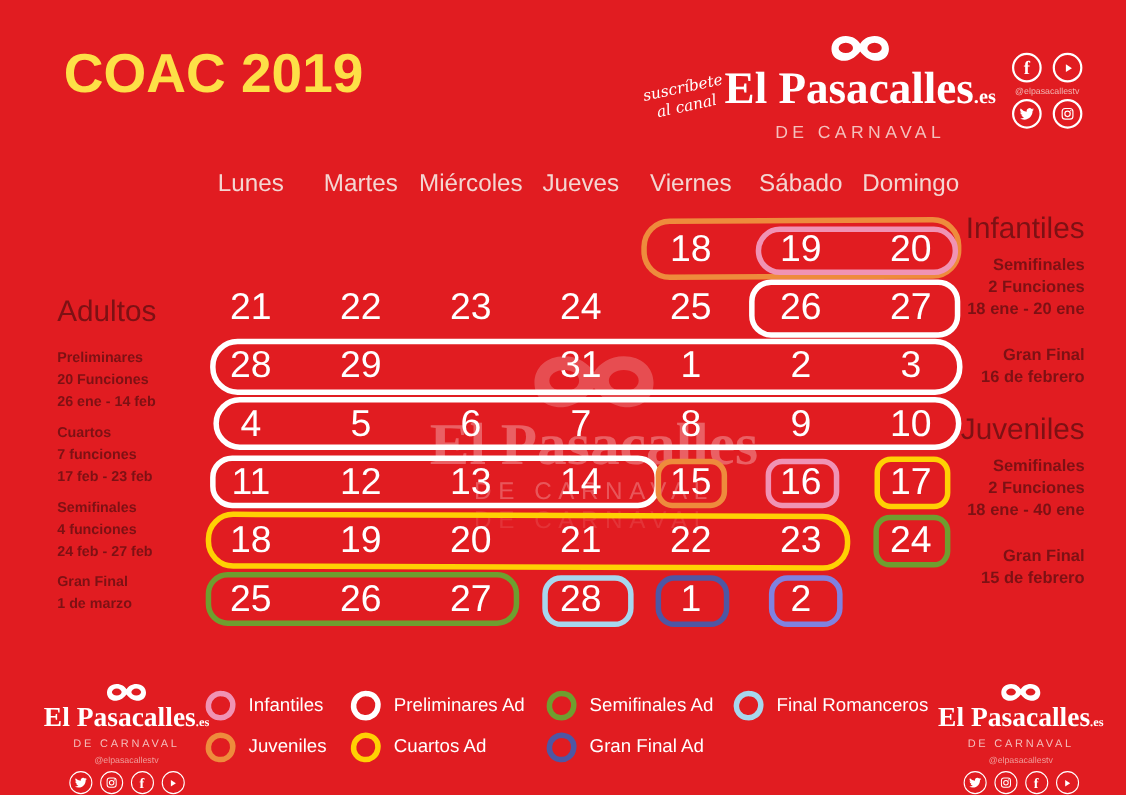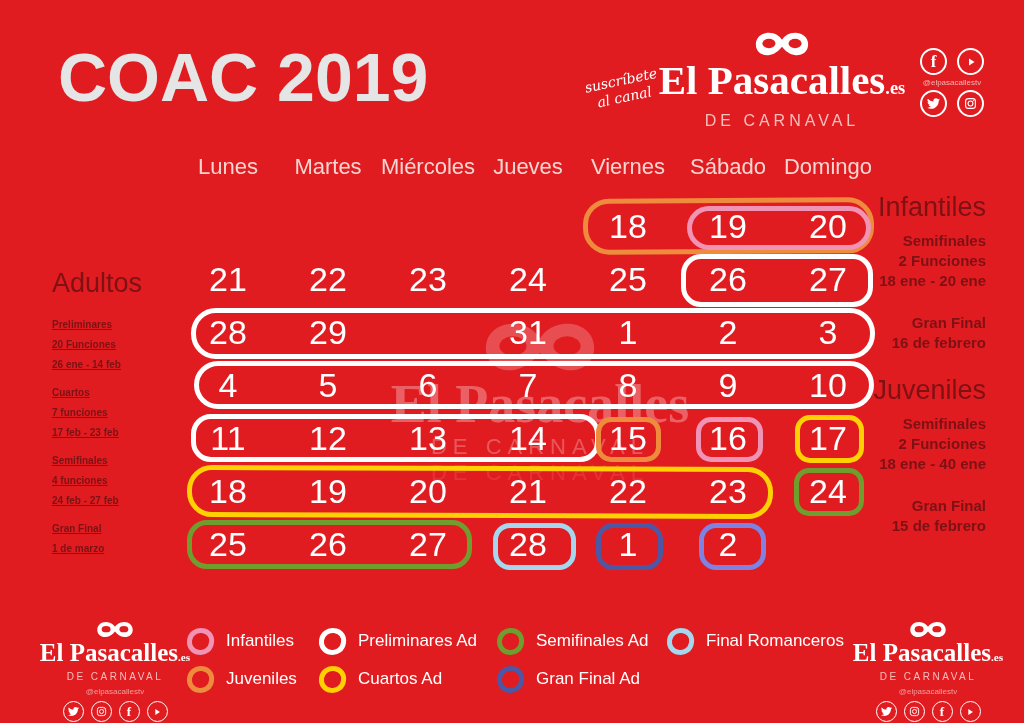--- a/index.html
+++ b/index.html
@@ -1,20 +1,20 @@
 <!DOCTYPE html>
 <html><head>
 <meta charset="utf-8">
 <style>
   html,body{margin:0;padding:0;background:#333;}
   .poster{position:relative;width:1024px;height:723px;background:#e11c21;overflow:hidden;
           font-family:"Liberation Sans",sans-serif;color:#fff;}
 
   
-  .title{position:absolute;left:58px;top:38px;font-size:68px;font-weight:700;letter-spacing:0px;color:#e5e5e5;}
+  .title{position:absolute;left:58px;top:38px;font-size:50px;font-weight:700;letter-spacing:0px;color:#fde047;}
 
   
   .subscribe{position:absolute;left:586px;top:72px;transform:rotate(-12deg);
              font-family:"DejaVu Serif",serif;font-style:italic;font-size:14px;line-height:17px;text-align:center;}
 
   
   .logo{position:absolute;text-align:center;}
   .logo-top{left:652px;top:30px;width:260px;}
   .logo-name{font-family:"Liberation Serif",serif;font-weight:700;color:#fff;white-space:nowrap;}
   .logo-top .logo-name{font-size:41px;line-height:44px;}
@@ -61,21 +61,21 @@
   .o-cua-2    {left:187px;top:466px;width:586px;height:52px;border-radius:25px;transform:rotate(0.2deg);}
   .o-sem-1    {left:794px;top:468px;width:70px;height:48px;border-radius:15px;}
   .o-sem-2    {left:187px;top:520px;width:285px;height:49px;border-radius:20px;}
   .o-rom      {left:493px;top:523px;width:83px;height:47px;border-radius:17px;}
   .o-gfa      {left:596px;top:523px;width:67px;height:47px;border-radius:17px;}
   .o-gala     {left:699px;top:523px;width:67px;height:47px;border-radius:17px;}
 
   
   .left-panel{position:absolute;left:52px;top:268px;width:145px;color:#7d1114;}
   .panel-heading{font-size:27px;font-weight:400;margin-bottom:16px;color:#7d1114;}
-  .lp-item{font-size:10px;font-weight:700;line-height:20px;margin-bottom:8px;text-decoration:underline;}
+  .lp-item{font-size:13px;font-weight:700;line-height:20px;margin-bottom:8px;}
   .right-panel{position:absolute;right:38px;top:192px;width:170px;text-align:right;color:#7d1114;}
   .rp-item{font-size:15px;font-weight:700;line-height:20px;margin-bottom:22px;}
   .rp-section + .rp-section{margin-top:16px;}
   .right-panel .panel-heading{margin-bottom:8px;}
 
   
   .legend{position:absolute;left:187px;top:622px;width:700px;height:80px;}
   .legend-item{position:absolute;display:flex;align-items:center;gap:12px;height:38px;}
   .lrow1{top:0}.lrow2{top:38px;}
   .lcol1{left:0}.lcol2{left:132px}.lcol3{left:310px}.lcol4{left:480px}

